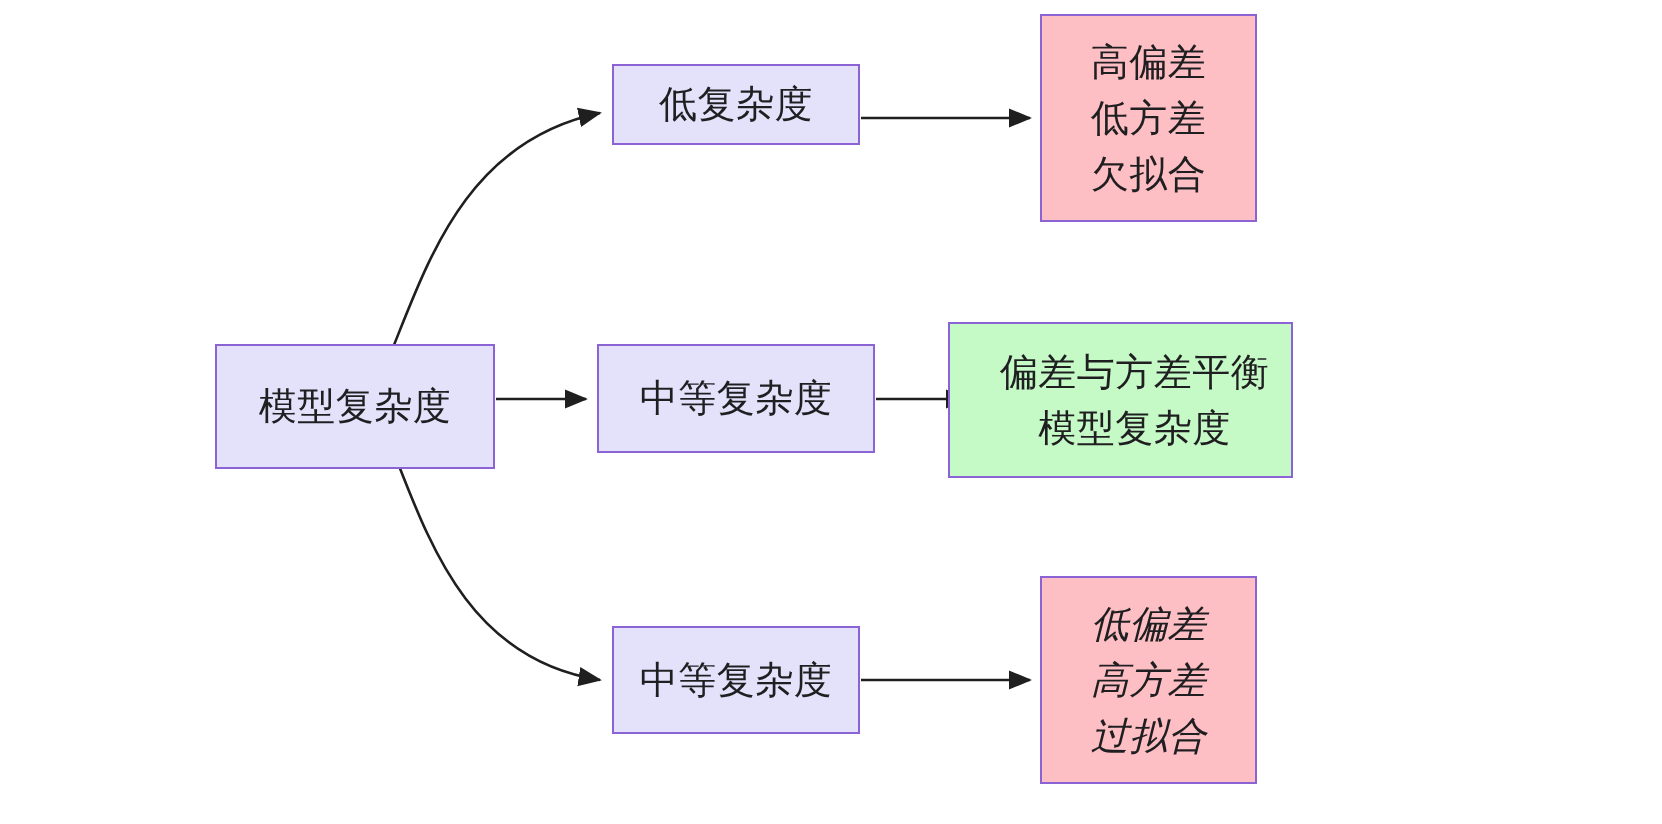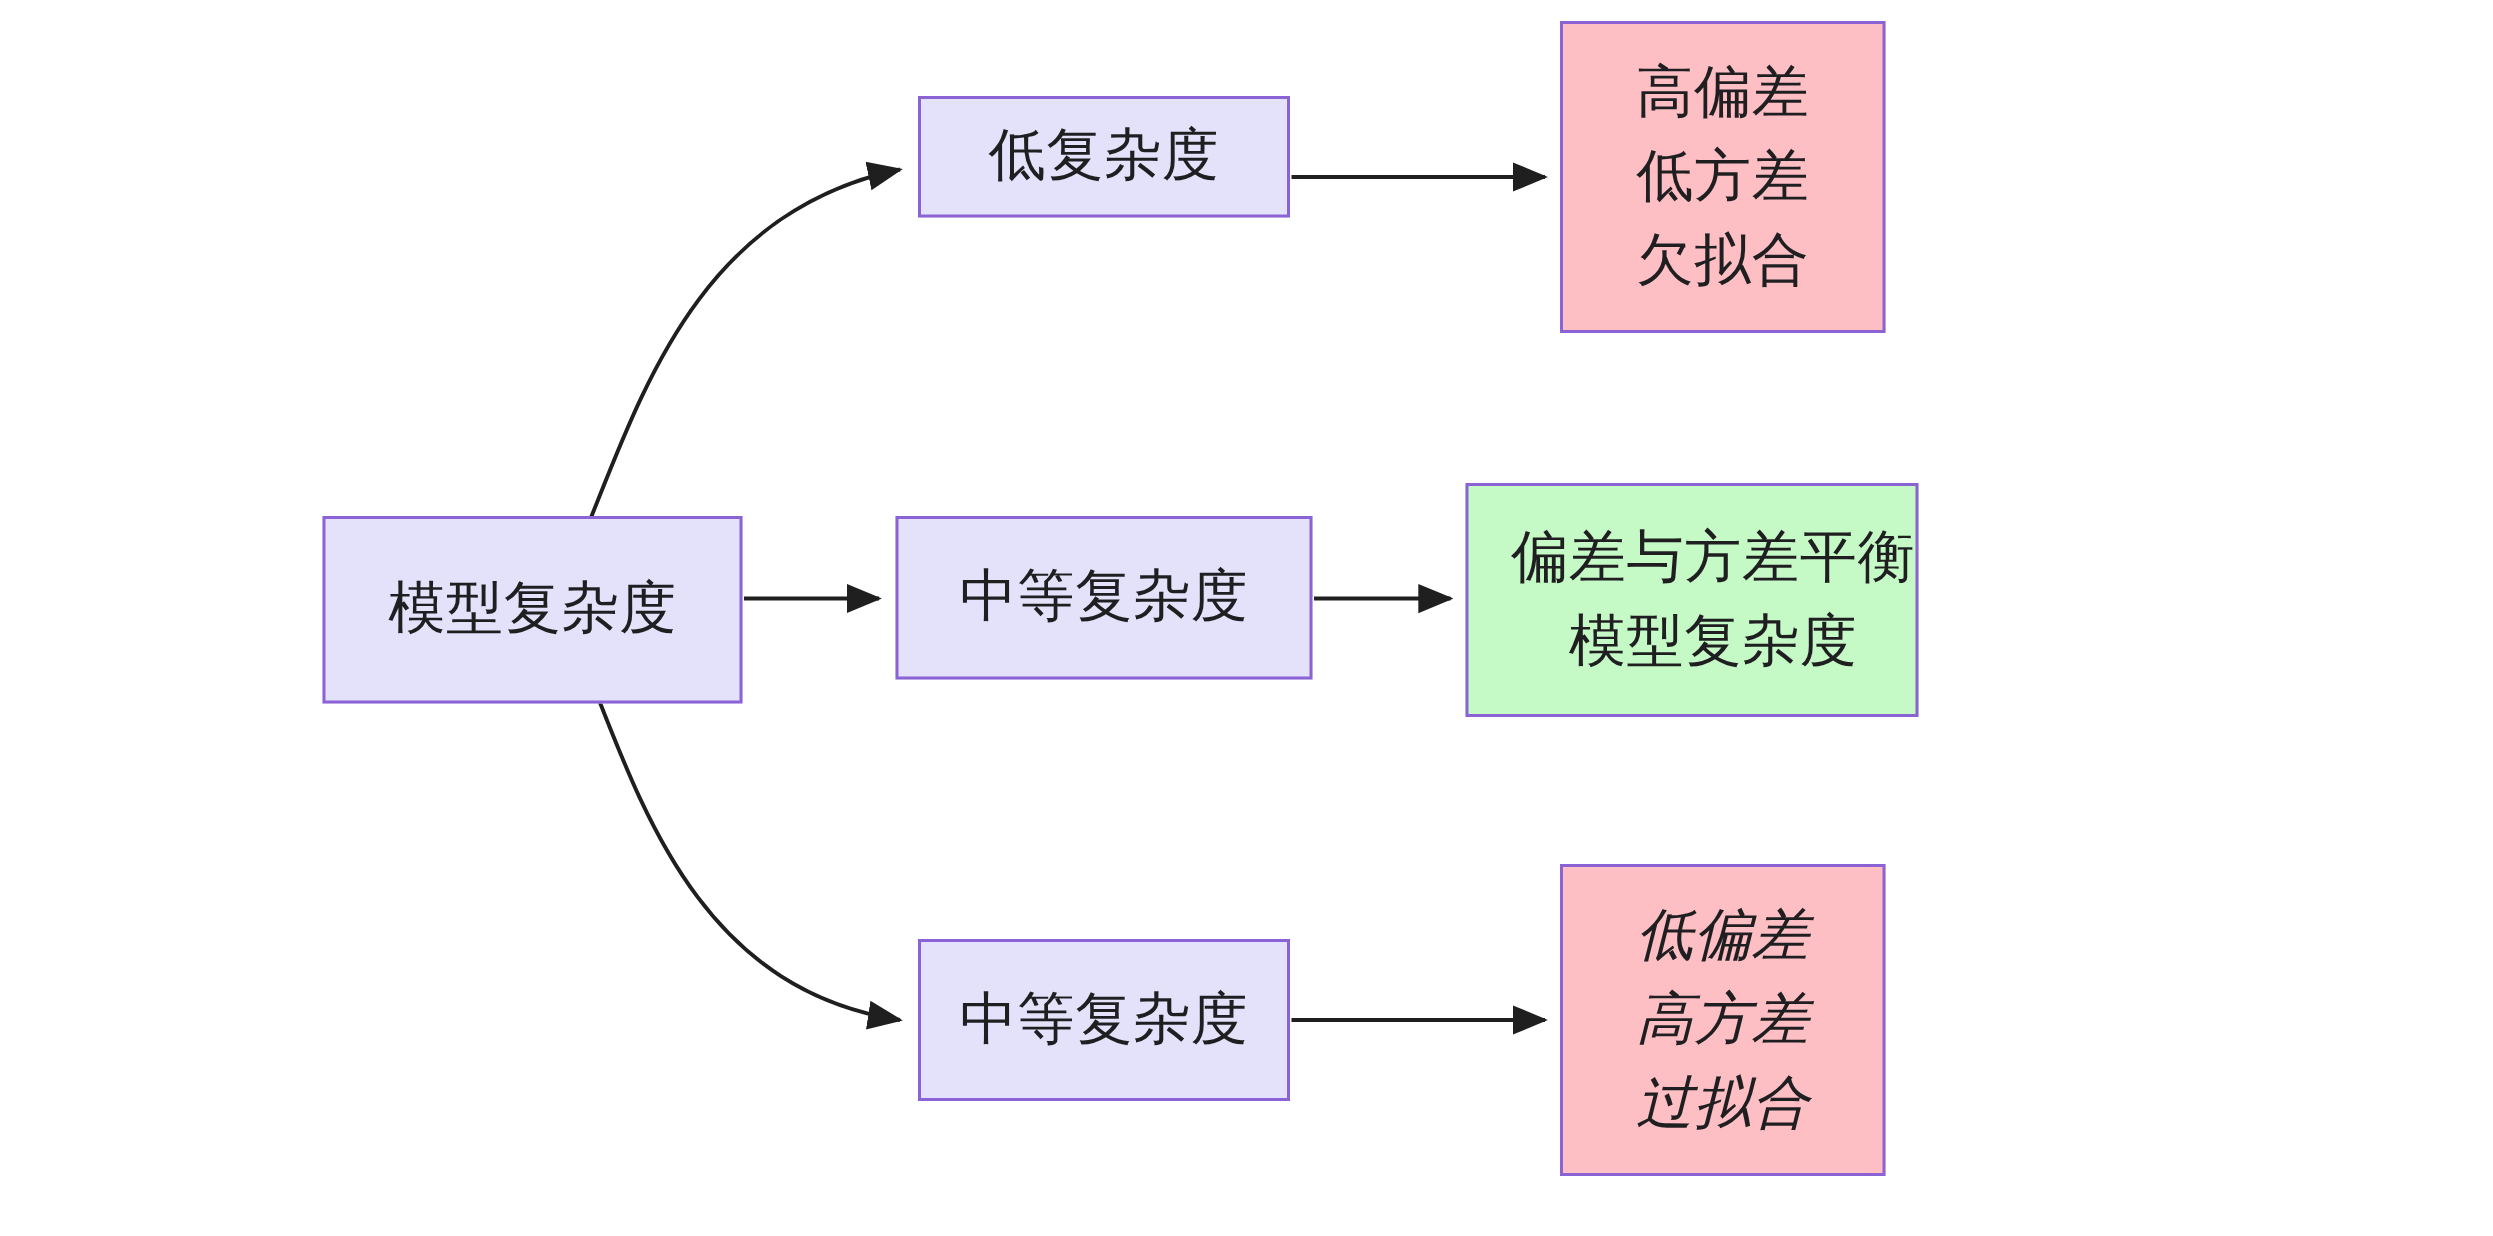--- a/index.html
+++ b/index.html
@@ -85,21 +85,21 @@
   <div class="node lavender" id="node-high" style="left: 612px; top: 626px; width: 248px; height: 108px;">
     <span class="line">中等复杂度</span>
   </div>
 
   <div class="node pink" id="node-underfit" style="left: 1040px; top: 14px; width: 217px; height: 208px;">
     <span class="line">高偏差</span>
     <span class="line">低方差</span>
     <span class="line">欠拟合</span>
   </div>
 
-  <div class="node green" id="node-balanced" style="left: 977px; top: 322px; width: 302px; height: 156px; padding-left: 28px;">
+  <div class="node green" id="node-balanced" style="left: 948px; top: 322px; width: 345px; height: 156px; padding-left: 28px;">
     <span class="line">偏差与方差平衡</span>
     <span class="line">模型复杂度</span>
   </div>
 
   <div class="node pink" id="node-overfit" style="left: 1040px; top: 576px; width: 217px; height: 208px; font-style: italic;">
     <span class="line">低偏差</span>
     <span class="line">高方差</span>
     <span class="line">过拟合</span>
   </div>
 

